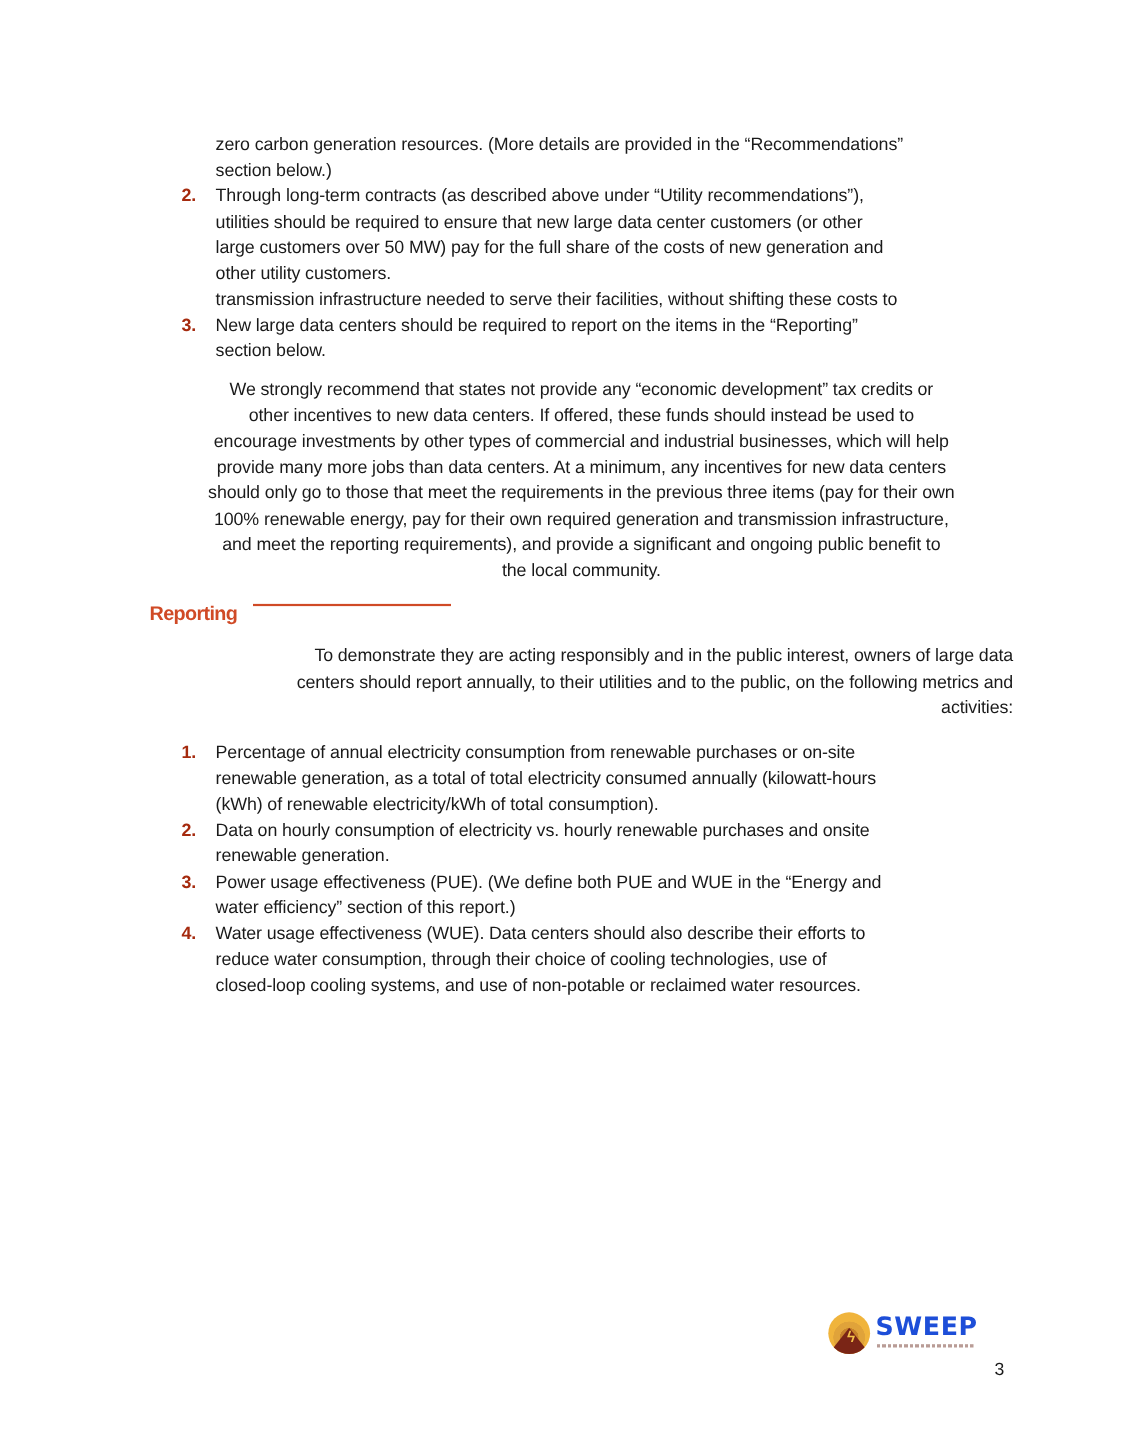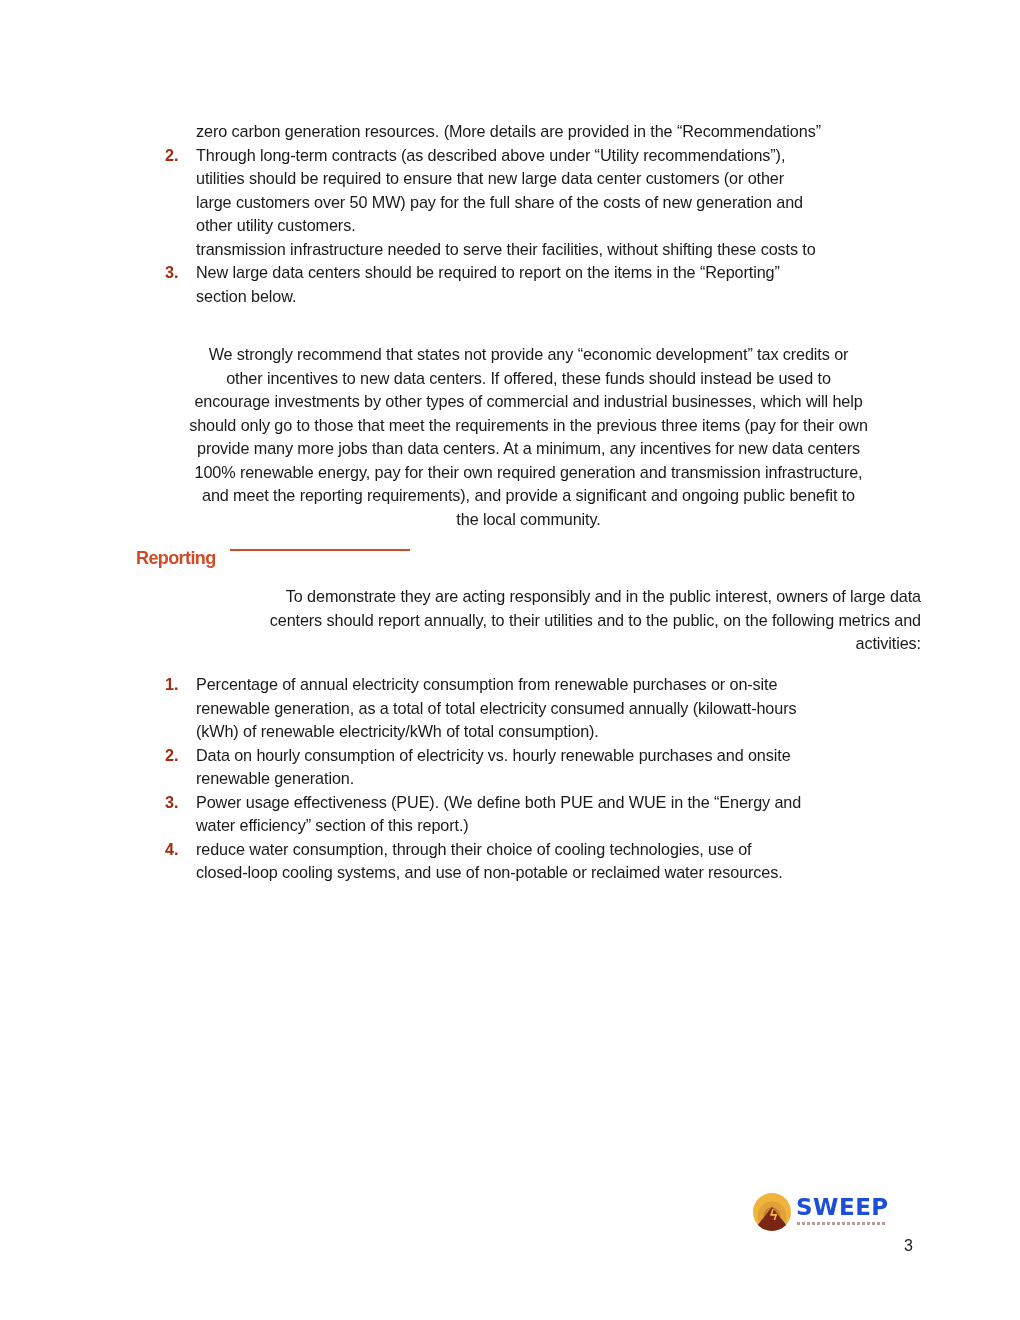--- a/index.html
+++ b/index.html
@@ -27,42 +27,43 @@
     .pagenum { position: absolute; left: 888px; top: 1237px; font-size: 16px; color: #1a1a1a; }
   </style>
 </head>
 <body>
 
 <div class="page">
 
   <div class="list text" style="top:120px;">
     <div class="li">
       <div>zero carbon generation resources. (More details are provided in the “Recommendations”</div>
+      <div>section below.)</div>
     </div>
     <div class="li">
       <span class="num">2.</span>
       <div>Through long-term contracts (as described above under “Utility recommendations”),</div>
       <div>utilities should be required to ensure that new large data center customers (or other</div>
       <div>large customers over 50 MW) pay for the full share of the costs of new generation and</div>
       <div>other utility customers.</div>
       <div>transmission infrastructure needed to serve their facilities, without shifting these costs to</div>
     </div>
     <div class="li">
       <span class="num">3.</span>
       <div>New large data centers should be required to report on the items in the “Reporting”</div>
       <div>section below.</div>
     </div>
   </div>
 
   <div class="para text" style="top:343px;text-align:center;">
     <div>We strongly recommend that states not provide any “economic development” tax credits or</div>
     <div>other incentives to new data centers. If offered, these funds should instead be used to</div>
     <div>encourage investments by other types of commercial and industrial businesses, which will help</div>
+    <div>provide many more jobs than data centers. At a minimum, any incentives for new data centers</div>
     <div>should only go to those that meet the requirements in the previous three items (pay for their own</div>
-    <div>provide many more jobs than data centers. At a minimum, any incentives for new data centers</div>
     <div>100% renewable energy, pay for their own required generation and transmission infrastructure,</div>
     <div>and meet the reporting requirements), and provide a significant and ongoing public benefit to</div>
     <div>the local community.</div>
   </div>
 
   <div class="heading">
     <span>Reporting</span>
     <span class="rule"></span>
   </div>
 
@@ -84,20 +85,21 @@
       <div>Data on hourly consumption of electricity vs. hourly renewable purchases and onsite</div>
       <div>renewable generation.</div>
     </div>
     <div class="li">
       <span class="num">3.</span>
       <div>Power usage effectiveness (PUE). (We define both PUE and WUE in the “Energy and</div>
       <div>water efficiency” section of this report.)</div>
     </div>
     <div class="li">
       <span class="num">4.</span>
+      <div>Water usage effectiveness (WUE). Data centers should also describe their efforts to</div>
       <div>reduce water consumption, through their choice of cooling technologies, use of</div>
       <div>closed-loop cooling systems, and use of non-potable or reclaimed water resources.</div>
     </div>
   </div>
 
   <div class="logo">
     <div class="logo-mark">
       <div class="mtn"></div>
       <div class="bolt">ϟ</div>
     </div>

